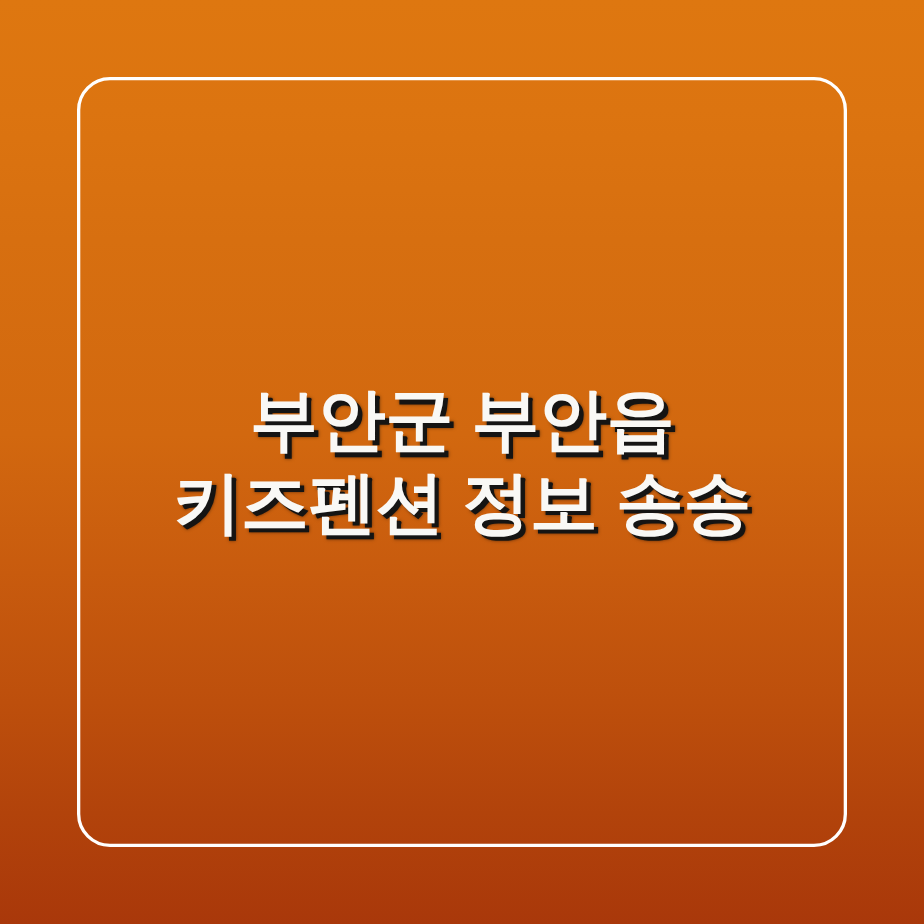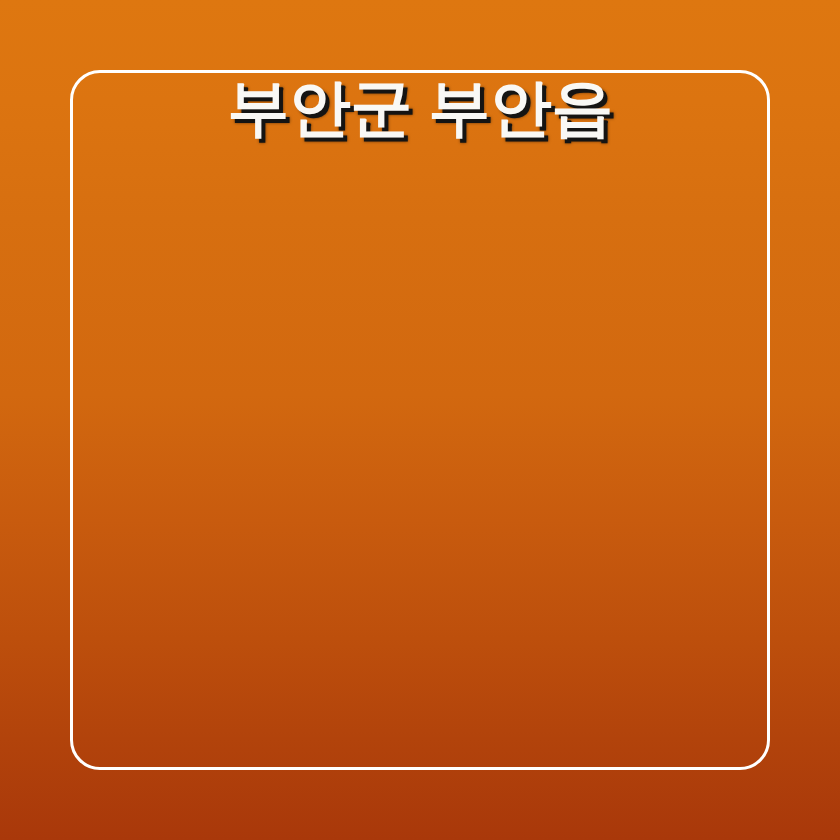--- a/index.html
+++ b/index.html
@@ -50,20 +50,21 @@
   
   #headline-block {
     position: absolute;
     left: 70px;
     top: 70px;
     width: 700px;
     height: 700px;
     display: flex;
     flex-direction: column;
     align-items: center;
+    justify-content: center;
     box-sizing: border-box;
     padding: 0 16px;
   }
 
   .headline-line {
     display: block;
     width: 100%;
     text-align: center;
     color: #f9f8f5;
     font-family: "Liberation Sans", "DejaVu Sans", sans-serif;
@@ -81,16 +82,17 @@
 <body>
 
 <div id="thumbnail-card">
 
   <div id="inner-frame"></div>
 
   <div id="headline-block">
 
     <span class="headline-line">부안군 부안읍</span>
 
+    <span class="headline-line">키즈펜션 정보 송송</span>
 
 
   </div>
 </div>
 
 </body></html>

